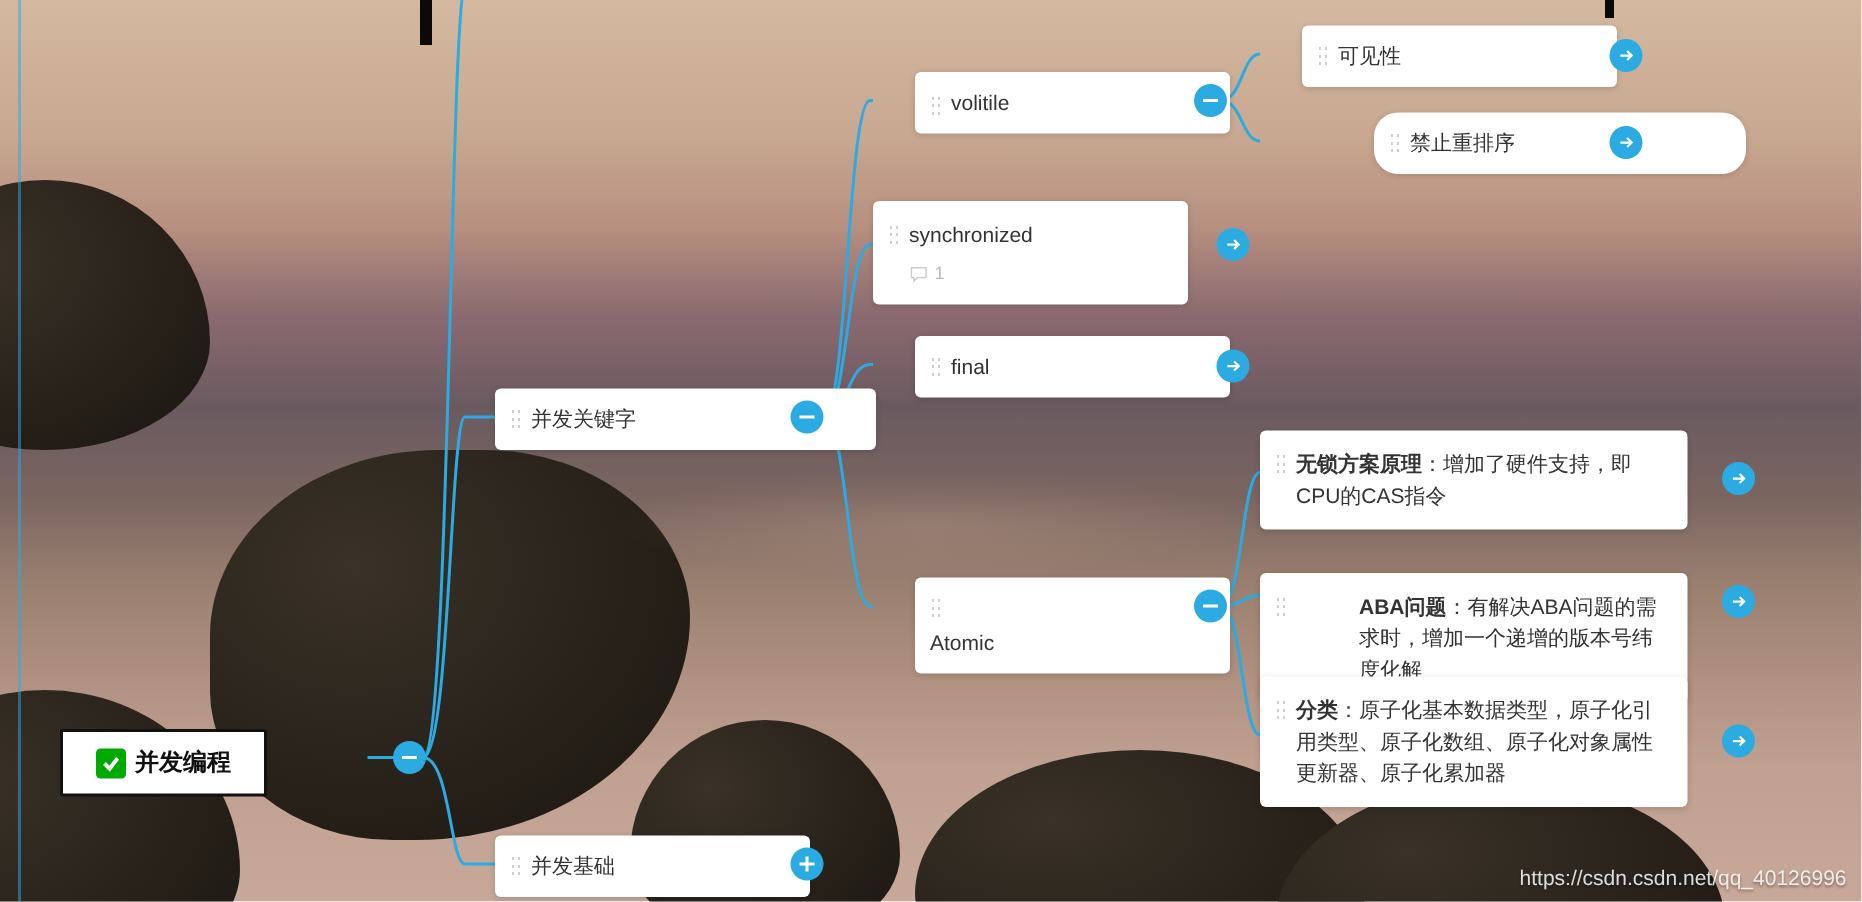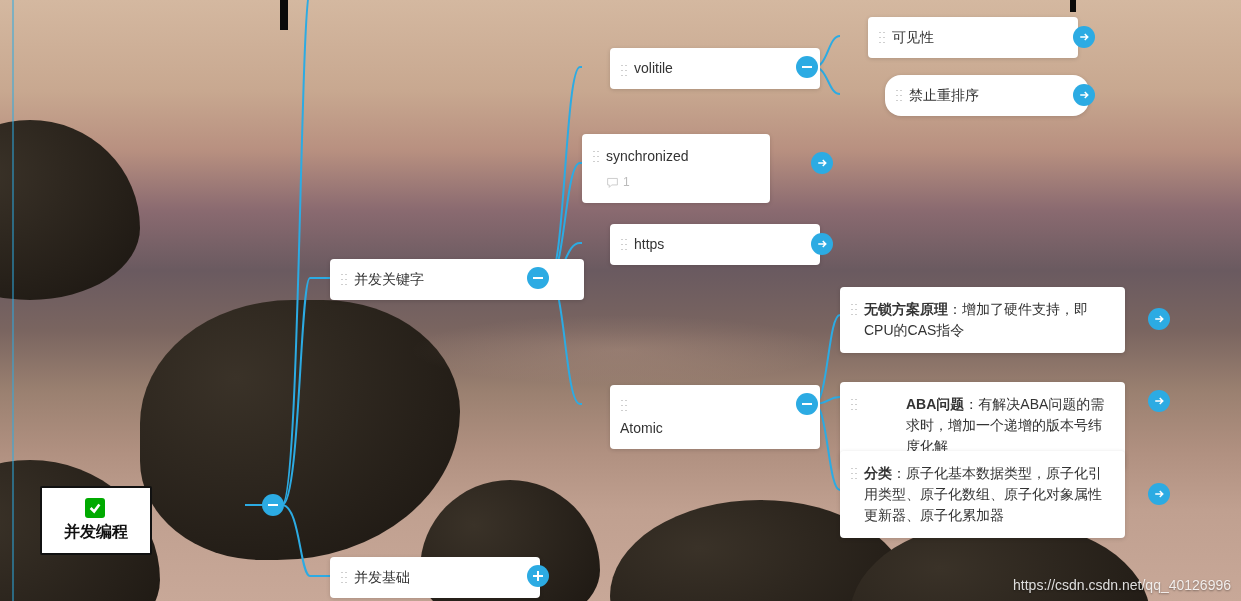--- a/index.html
+++ b/index.html
@@ -76,21 +76,21 @@
 
   .root-node {
     position: absolute;
     background: #fff;
     border: 2px solid #111;
     border-radius: 2px;
     padding: 10px 22px;
     font-size: 16px;
     font-weight: 700;
     color: #111;
-    display: flex; align-items: center; gap: 4px; flex-direction: column;
+    display: flex; align-items: center; gap: 4px;
   }
   .check { display:inline-flex; width:20px; height:20px; background:#0a0; border-radius:3px;
     align-items:center; justify-content:center; margin-right:2px; }
   .check svg { width:14px; height:14px; stroke:#fff; stroke-width:3; fill:none; }
 
   .btn {
     position: absolute;
     width: 22px; height: 22px;
     border-radius: 50%;
     background: #2cabe3;
@@ -177,41 +177,41 @@
   <span class="content">并发基础</span>
 </div>
 <div class="btn plus" style="left:527px; top:565px;"></div>
 
 <div class="node narrow" style="left:582px; top:48px; width:210px;align-items:center;">
   <span class="grip"></span>
   <span class="content">volitile</span>
 </div>
 <div class="btn minus" style="left:796px; top:56px;"></div>
 
-<div class="node" style="left:582px; top:134px; width:188px;">
+<div class="node" style="left:582px; top:134px; width:210px;">
   <span class="grip"></span>
   <div class="content">
     <div>synchronized</div>
     <div class="comment">
       <svg viewBox="0 0 16 16">
             <path d="M2 3h12v8H7l-3 3v-3H2z" stroke-width="1.2"></path>
           </svg>
       <span>1</span>
     </div>
   </div>
 </div>
 <div class="btn arrow" style="left:811px; top:152px;">
   <svg viewBox="0 0 16 16">
         <path d="M3 8h9M9 4l4 4-4 4"></path>
       </svg>
 </div>
 
 <div class="node narrow" style="left:582px; top:224px; width:210px;">
   <span class="grip"></span>
-  <span class="content">https</span>
+  <span class="content">final</span>
 </div>
 <div class="btn arrow" style="left:811px; top:233px;">
   <svg viewBox="0 0 16 16">
         <path d="M3 8h9M9 4l4 4-4 4"></path>
       </svg>
 </div>
 
 <div class="node narrow" style="left:582px; top:385px; width:210px;flex-direction:column;">
   <span class="grip"></span>
   <span class="content">Atomic</span>
@@ -221,21 +221,21 @@
 <div class="node narrow" style="left:840px; top:17px; width:210px;">
   <span class="grip"></span>
   <span class="content">可见性</span>
 </div>
 <div class="btn arrow" style="left:1073px; top:26px;">
   <svg viewBox="0 0 16 16">
         <path d="M3 8h9M9 4l4 4-4 4"></path>
       </svg>
 </div>
 
-<div class="node narrow" style="left:857px; top:75px; width:204px;border-radius:16px;">
+<div class="node narrow" style="left:888px; top:75px; width:248px;border-radius:16px;">
   <span class="grip"></span>
   <span class="content">禁止重排序</span>
 </div>
 <div class="btn arrow" style="left:1073px; top:84px;">
   <svg viewBox="0 0 16 16">
         <path d="M3 8h9M9 4l4 4-4 4"></path>
       </svg>
 </div>
 
 <div class="node" style="left:840px; top:287px; width:285px;">

